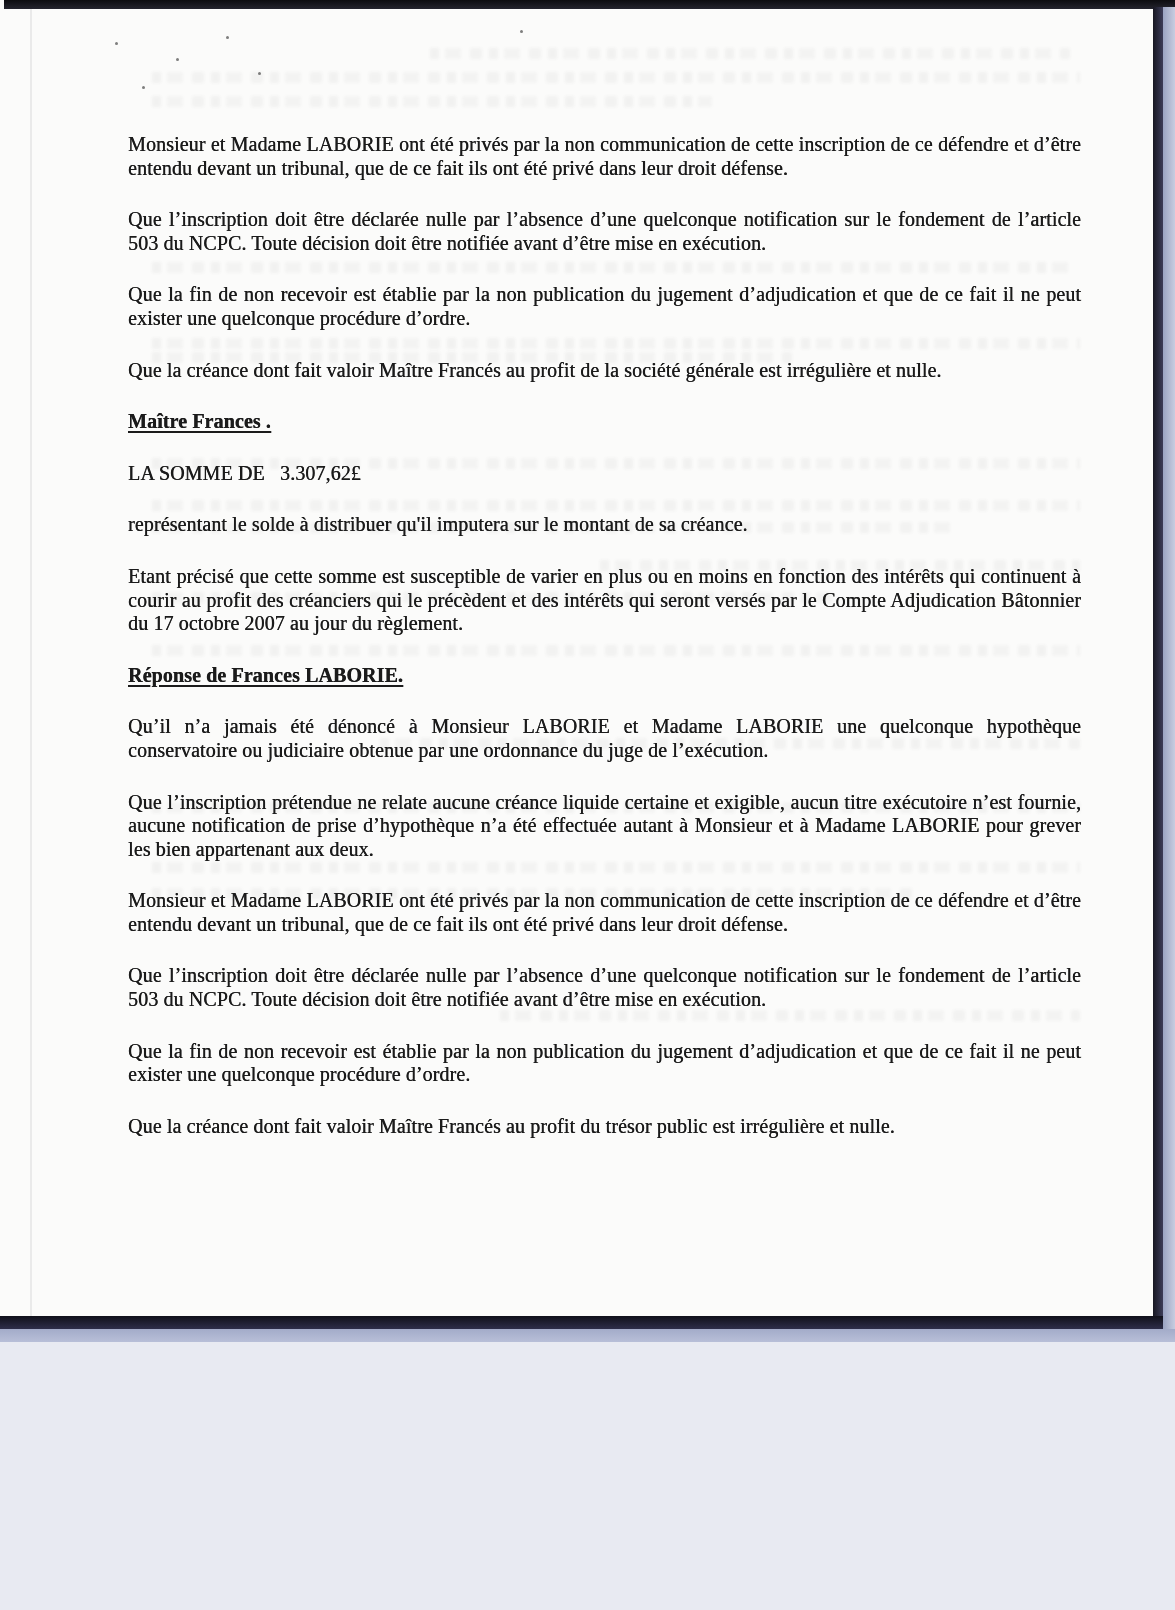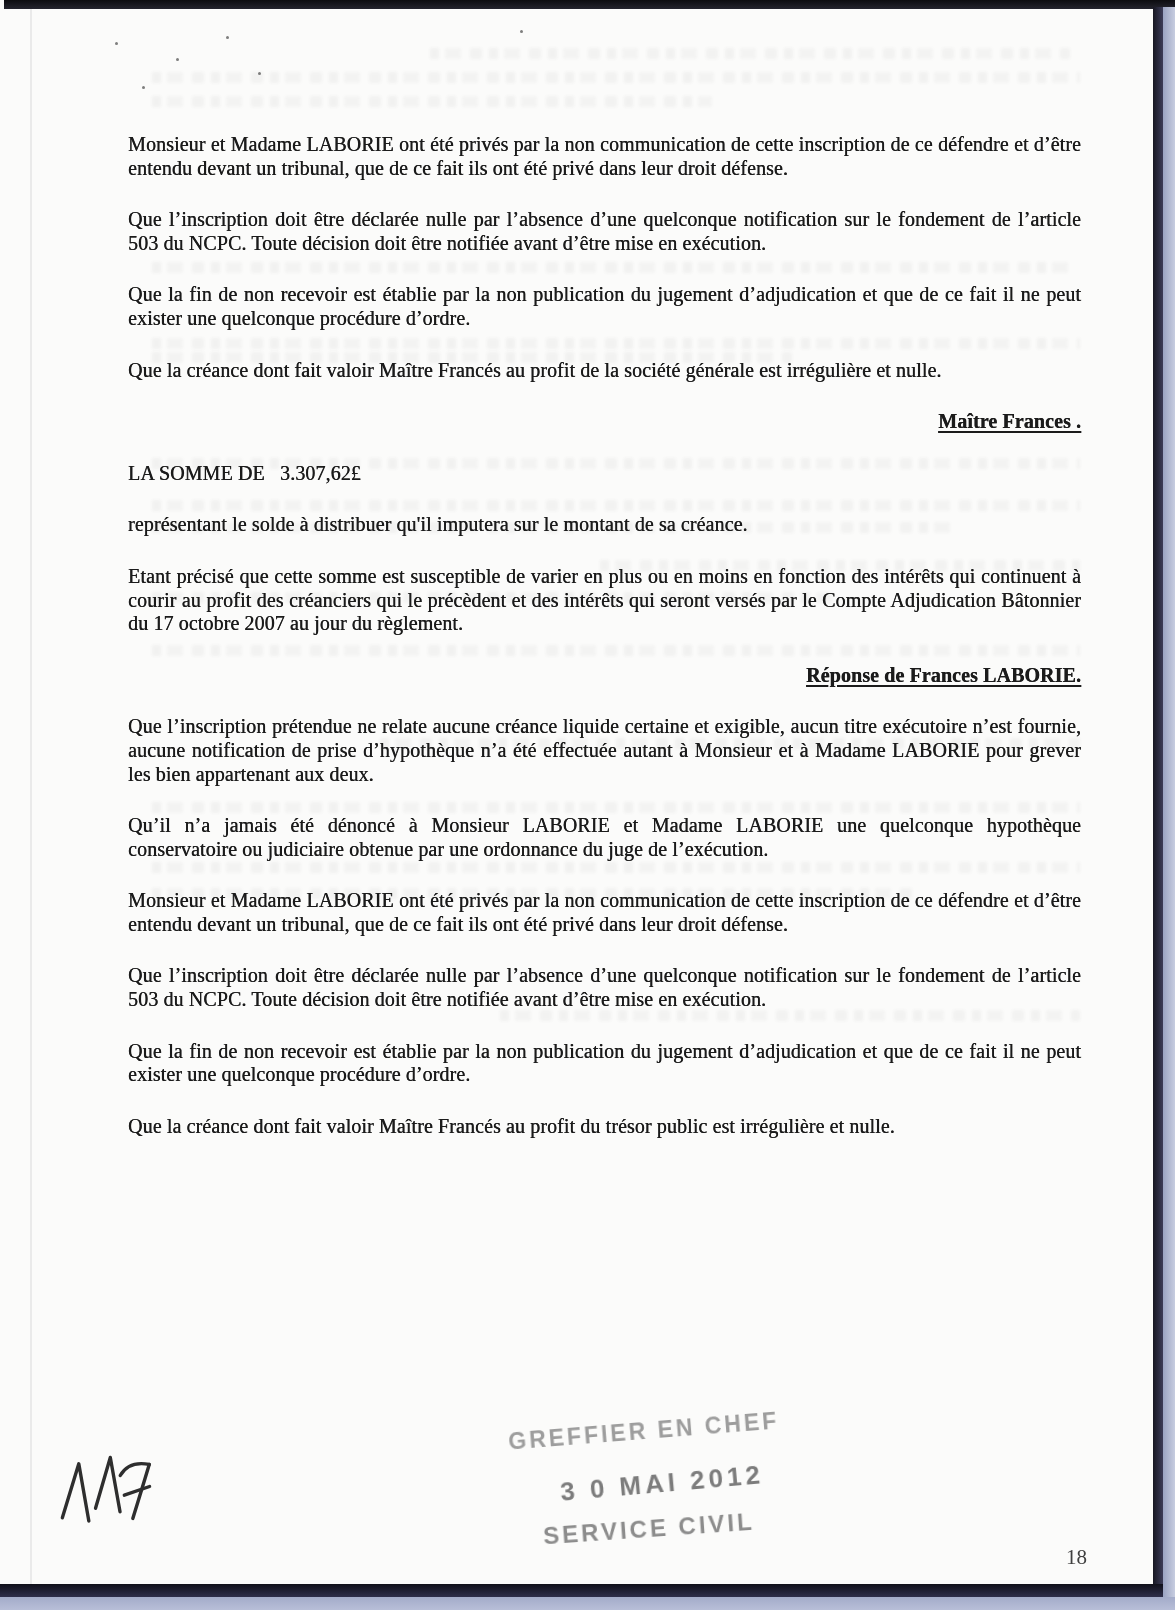--- a/index.html
+++ b/index.html
@@ -1,20 +1,20 @@
 <!DOCTYPE html>
 <html><head>
 <meta charset="utf-8">
 <style>
   * { margin: 0; padding: 0; box-sizing: border-box; }
   html, body { background: #e8eaf2; }
   .scan-page {
     position: relative;
     width: 1175px;
-    height: 1610px;
+    height: 1342px;
     background: #fbfbfa;
     overflow: hidden;
     font-family: "Liberation Serif", serif;
     color: #1b1b1b;
   }
   
   .border-top {
     position: absolute; top: 0; left: 4px; right: 0; height: 9px;
     background: linear-gradient(180deg, #0c0c10, #24242e);
   }
@@ -49,21 +49,21 @@
     font-size: 20px;
     line-height: 23.6px;
     margin: 0 0 28px 0;
     text-align: justify;
     font-weight: normal;
     text-shadow: 0.35px 0 0 currentColor;
     letter-spacing: 0.1px;
   }
   .doc-body h3.heading {
     font-weight: bold;
-    text-align: right;
+    text-align: left;
     text-decoration: underline;
     text-decoration-thickness: 2px;
     text-underline-offset: 3px;
   }
   .doc-body .gap-lg { margin-top: 22px; }
   
   .ghost-line {
     position: absolute;
     height: 11px;
     background: repeating-linear-gradient(90deg,
@@ -161,22 +161,22 @@
   <div class="doc-body" id="doc-body">
       <p class="paragraph">Monsieur et Madame LABORIE ont été privés par la non communication de cette inscription de ce défendre et d’être entendu devant un tribunal, que de ce fait ils ont été privé dans leur droit  défense.</p>
       <p class="paragraph">Que l’inscription doit être déclarée nulle par l’absence d’une quelconque notification sur le fondement de l’article 503 du NCPC. Toute décision doit être notifiée avant d’être mise en exécution.</p>
       <p class="paragraph">Que la fin de non recevoir est établie par la non publication du jugement d’adjudication et que de ce fait il ne peut exister une quelconque procédure d’ordre.</p>
       <p class="paragraph">Que la créance dont fait valoir Maître Francés au profit de la société générale est irrégulière et nulle.</p>
       <h3 class="heading gap-lg">Maître Frances .</h3>
       <p class="paragraph">LA SOMME DE &nbsp;&nbsp;3.307,62£</p>
       <p class="paragraph">représentant le solde à distribuer qu'il imputera sur le montant de sa créance.</p>
       <p class="paragraph">Etant précisé que cette somme est susceptible de varier en plus ou en moins en fonction des intérêts qui continuent à courir au profit des créanciers qui le précèdent et des intérêts qui seront versés par le Compte Adjudication Bâtonnier du 17 octobre 2007 au jour du règlement.</p>
       <h3 class="heading">Réponse de Frances LABORIE.</h3>
+      <p class="paragraph">Qu’il n’a jamais été dénoncé à Monsieur LABORIE et Madame LABORIE une quelconque hypothèque conservatoire ou judiciaire obtenue par une ordonnance du juge de l’exécution.</p>
       <p class="paragraph">Que l’inscription prétendue ne relate aucune créance liquide certaine et exigible, aucun titre exécutoire n’est fournie, aucune notification de prise d’hypothèque n’a été effectuée autant à Monsieur et à Madame LABORIE pour grever les bien appartenant aux deux.</p>
-      <p class="paragraph">Qu’il n’a jamais été dénoncé à Monsieur LABORIE et Madame LABORIE une quelconque hypothèque conservatoire ou judiciaire obtenue par une ordonnance du juge de l’exécution.</p>
       <p class="paragraph">Monsieur et Madame LABORIE ont été privés par la non communication de cette inscription de ce défendre et d’être entendu devant un tribunal, que de ce fait ils ont été privé dans leur droit  défense.</p>
       <p class="paragraph">Que l’inscription doit être déclarée nulle par l’absence d’une quelconque notification sur le fondement de l’article 503 du NCPC. Toute décision doit être notifiée avant d’être mise en exécution.</p>
       <p class="paragraph">Que la fin de non recevoir est établie par la non publication du jugement d’adjudication et que de ce fait il ne peut exister une quelconque procédure d’ordre.</p>
       <p class="paragraph">Que la créance dont fait valoir Maître Francés au profit du trésor public est irrégulière et nulle.</p>
     </div>
 
   <div class="stamp stamp-greffier">GREFFIER EN CHEF</div>
   <div class="stamp stamp-date">3 0 MAI 2012</div>
   <div class="stamp stamp-service">SERVICE CIVIL</div>
 

